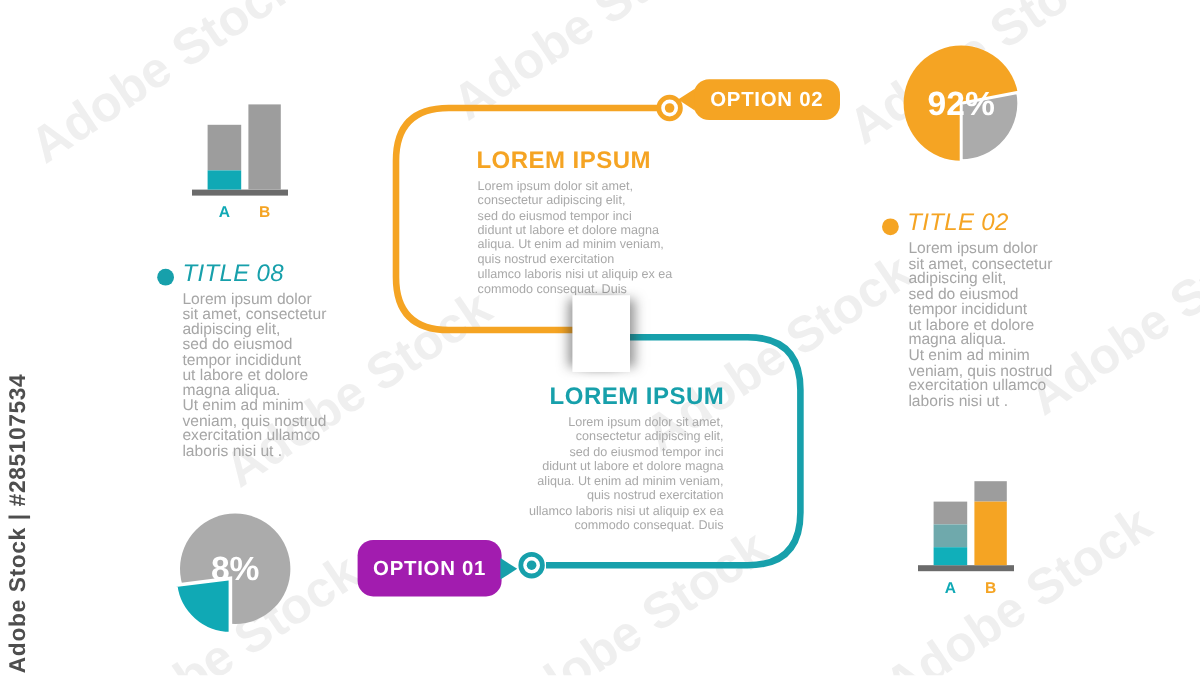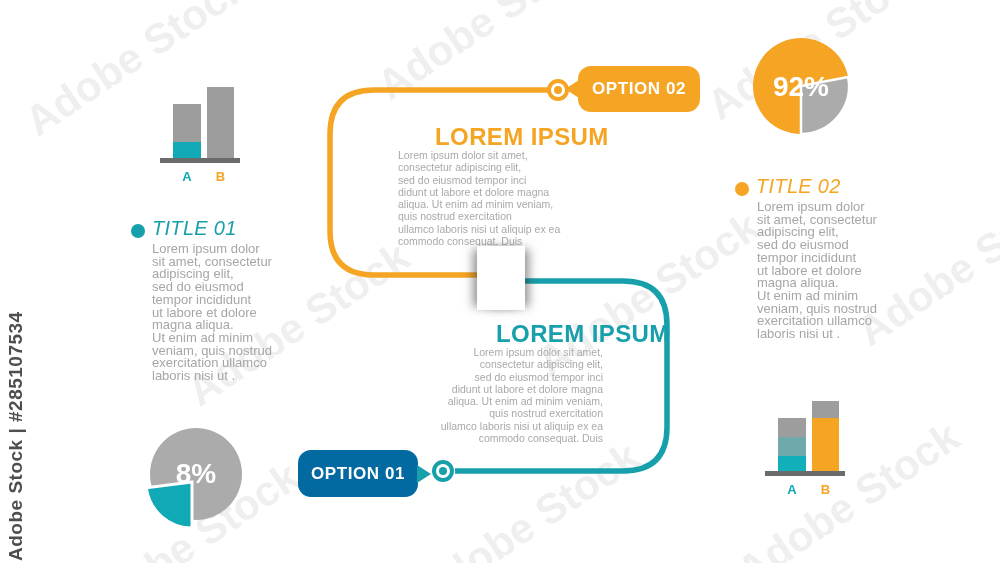--- a/index.html
+++ b/index.html
@@ -13,40 +13,40 @@
   .wm-id{position:absolute;left:5px;bottom:2px;height:262px;writing-mode:vertical-rl;
          transform:rotate(180deg);font-size:19px;font-weight:700;color:#4e4e4e;
          letter-spacing:0.5px;text-shadow:0 0 3px #fff,0 0 5px #fff;}
 
   
   .title{position:absolute;font-size:20px;font-weight:400;font-style:italic;letter-spacing:0.3px;}
   .title.teal{color:#17A0AB;} .title.orange{color:#F5A423;}
   .bullet{position:absolute;width:14px;height:14px;border-radius:50%;}
   .bullet.teal{background:#17A0AB;} .bullet.orange{background:#F5A423;}
   .body-md{position:absolute;font-size:13px;line-height:12.7px;color:#A6A6A6;white-space:pre;}
-  .heading{position:absolute;font-size:24px;font-weight:800;letter-spacing:0.4px;margin-left:38px;}
+  .heading{position:absolute;font-size:20px;font-weight:800;letter-spacing:0.4px;}
   .heading.orange{color:#F5A423;} .heading.teal{color:#17A0AB;}
   .body-sm{position:absolute;font-size:10.5px;line-height:12.3px;color:#A9A9A9;white-space:pre;}
   .body-sm.right{text-align:right;}
 
   
   .paths{position:absolute;left:0;top:0;z-index:1;}
   .ribbon{position:absolute;left:477px;top:246px;width:48px;height:64px;background:#fff;z-index:2;
           box-shadow:-7px 0 9px -3px rgba(45,45,45,0.5),7px 0 9px -3px rgba(45,45,45,0.5);}
   .donut{position:absolute;width:14px;height:14px;border-radius:50%;background:#fff;z-index:3;
          display:flex;align-items:center;justify-content:center;}
   .donut.orange{border:4px solid #F5A423;} .donut.teal{border:4px solid #17A0AB;}
   .donut .dot{width:8px;height:8px;border-radius:50%;}
   .donut.orange .dot{background:#F5A423;} .donut.teal .dot{background:#17A0AB;}
 
   
   .badge{position:absolute;z-index:3;border-radius:13px;color:#fff;font-weight:800;font-size:17px;
          letter-spacing:0.6px;display:flex;align-items:center;justify-content:center;}
   .badge.orange{background:#F5A423;}
-  .badge.teal{background:#0369a1;}
+  .badge.teal{background:#a21caf;}
   .badge .tail{position:absolute;top:50%;width:0;height:0;border-top:9px solid transparent;
                border-bottom:9px solid transparent;transform:translateY(-50%);}
   .badge.orange .tail{left:-13px;border-right:14px solid #F5A423;}
   .badge.teal .tail{right:-13px;border-left:14px solid #17A0AB;}
 
   
   .bar-chart{position:absolute;}
   .bar-chart .baseline{position:absolute;left:0;right:0;height:5px;background:#6B6B6B;}
   .bar{position:absolute;display:flex;flex-direction:column-reverse;}
   .seg{width:100%;}
@@ -85,21 +85,21 @@
       <div class="seg gray" style="height: 38px;"></div>
     </div>
     <div class="bar" style="left:47px;width:27px;bottom:25px">
       <div class="seg gray" style="height: 71px;"></div>
     </div>
     <div class="bar-label teal" style="left:13px;width:28px;top:84px">A</div>
     <div class="bar-label orange" style="left:47px;width:27px;top:84px">B</div>
   </div>
 
   <div class="bullet teal" style="left:131px;top:224px"></div>
-  <div class="title teal" style="left:152px;top:217px">TITLE 01</div>
+  <div class="title teal" style="left:152px;top:217px">TITLE 08</div>
   <div class="body-md" style="left:152px;top:243px">Lorem ipsum dolor
 sit amet, consectetur
 adipiscing elit,
 sed do eiusmod
 tempor incididunt
 ut labore et dolore
 magna aliqua.
 Ut enim ad minim
 veniam, quis nostrud
 exercitation ullamco
@@ -115,21 +115,21 @@
 
   <svg class="paths" width="1000" height="563" viewBox="0 0 1000 563">
     <path d="M 548 90 H 374 Q 330 90 330 134 V 231 Q 330 275 374 275 H 502" fill="none" stroke="#F5A423" stroke-width="5.5"></path>
     <path d="M 500 281 H 623 Q 667 281 667 325 V 427 Q 667 471 623 471 H 455" fill="none" stroke="#17A0AB" stroke-width="5.5"></path>
   </svg>
   <div class="ribbon"></div>
 
   <div class="donut orange" style="left:547px;top:79px">
     <div class="dot"></div>
   </div>
-  <div class="badge orange" style="left:578px;top:66px;width:122px;height:46px">
+  <div class="badge orange" style="left:578px;top:66px;width:122px;height:34px">
     <span class="tail"></span>
     <span>OPTION 02</span>
   </div>
   <div class="heading orange" style="left:397px;top:123px">LOREM IPSUM</div>
   <div class="body-sm" style="left:398px;top:149px">Lorem ipsum dolor sit amet,
 consectetur adipiscing elit,
 sed do eiusmod tempor inci
 didunt ut labore et dolore magna
 aliqua. Ut enim ad minim veniam,
 quis nostrud exercitation

